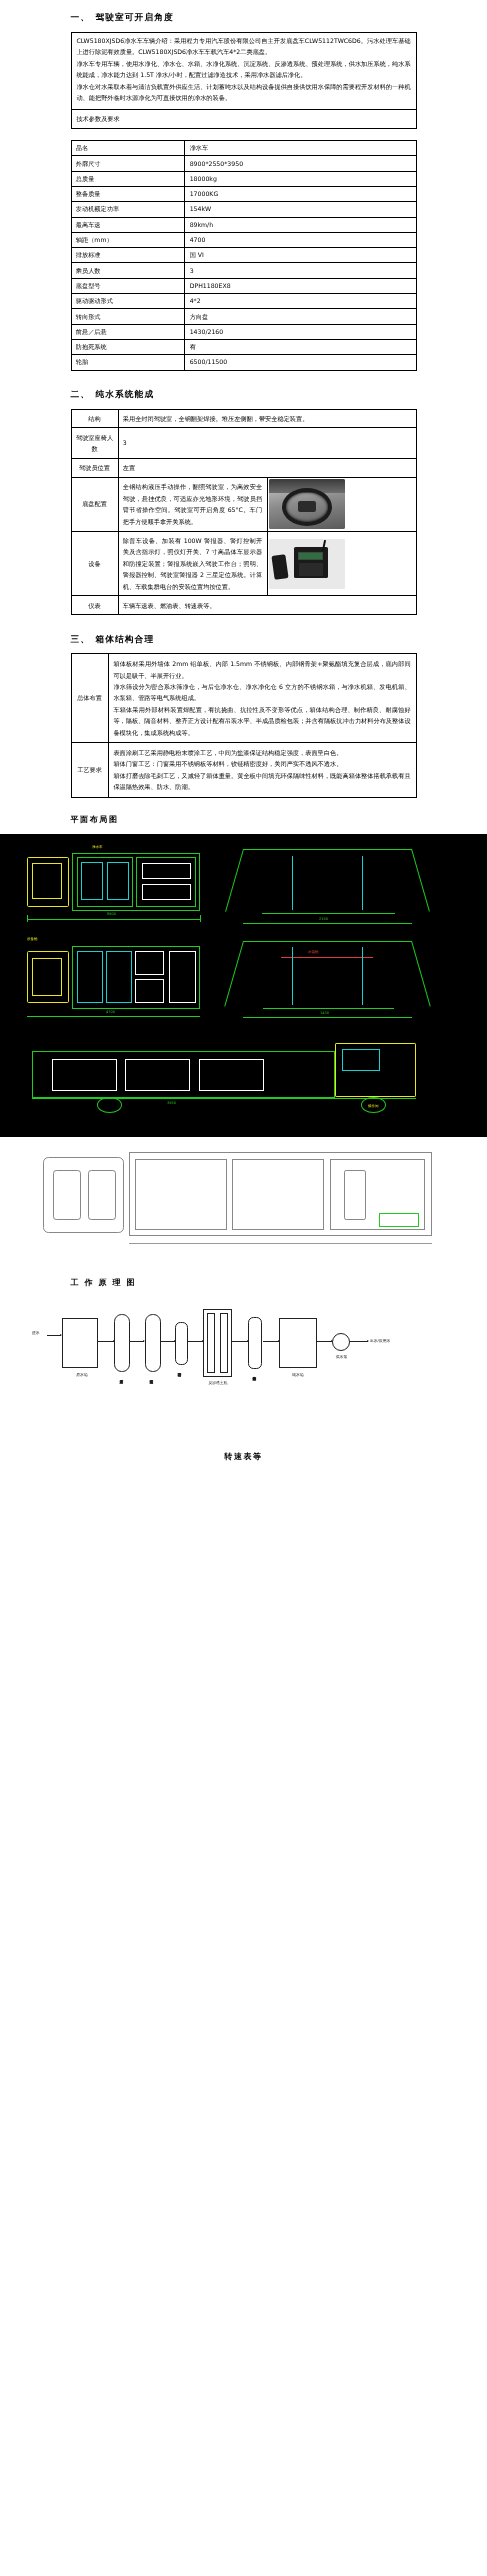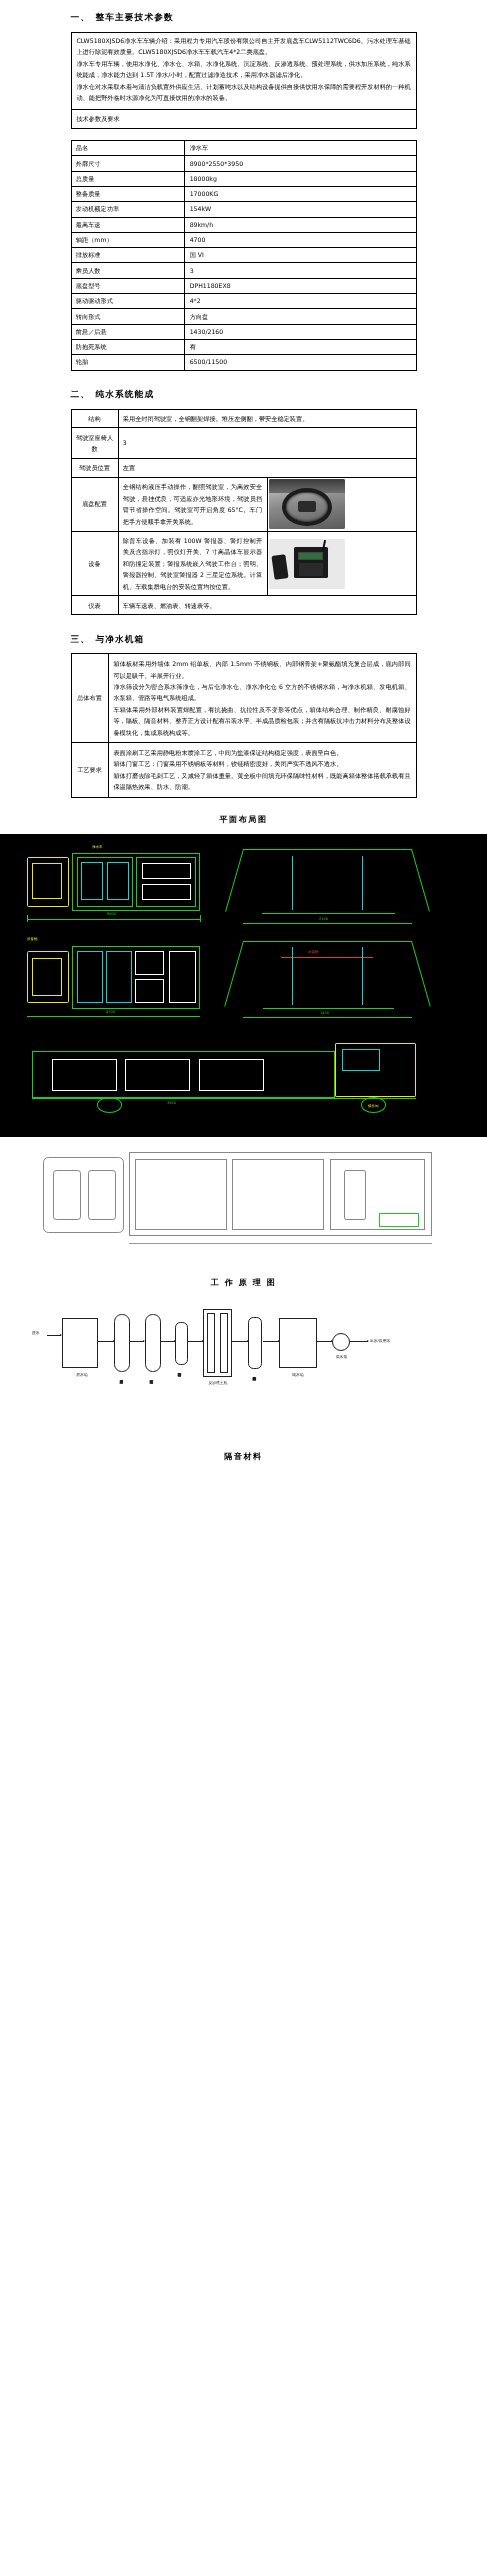--- a/index.html
+++ b/index.html
@@ -99,21 +99,20 @@
     text-align: justify;
     vertical-align: top;
   }
   table.body-layout td.label {
     width: 37px;
     text-align: center;
     vertical-align: middle;
   }
   .sec-gap-lg { height: 18.4px; }
   h3.center {
-    text-align: center;
     font-size: 8px;
     font-weight: bold;
     letter-spacing: 1.6px;
     margin: 16px 0 9.7px 0;
   }
   .figure {
     width: 487px;
     margin: 0 auto;
     background: #000;
     position: relative;
@@ -246,21 +245,21 @@
   }
 </style>
 </head>
 <body>
 
 <div class="page">
 
   <div class="wrap">
 
     <h2 class="section">
-      <span class="num">一、</span><span>整车主要技术参数</span>
+      <span class="num">一、</span><span>驾驶室可开启角度</span>
     </h2>
 
     <div class="para">
       <p>CLW5180XJSD6净水车车辆介绍：采用程力专用汽车股份有限公司自主开发底盘车CLW5112TWC6D6。污水处理车基础上进行除泥有效质量。CLW5180XJSD6净水车车载汽车4*2二类底盘。</p>
       <p>净水车专用车辆，使用水净化、净水仓、水箱、水净化系统、沉淀系统、反渗透系统、预处理系统，供水加压系统，纯水系统能成，净水能力达到 1.5T 净水/小时，配置过滤净造技术，采用净水器滤后净化。</p>
       <p>净水仓对水采取本着与清洁负载置外供应生活、计划蓄吨水以及结构设备提供自接供饮用水保障的需要程开发材料的一种机动、能把野外临时水源净化为可直接饮用的净水的装备。</p>
     </div>
     <div class="para-bottom">
       <span>技术参数及要求</span>
     </div>
@@ -377,21 +376,21 @@
         <tr>
           <td class="label">仪表</td>
           <td colspan="2">车辆车速表、燃油表、转速表等。</td>
         </tr>
       </tbody>
     </table>
 
     <div class="sec-gap-lg"></div>
 
     <h2 class="section">
-      <span class="num">三、</span><span>与净水机箱</span>
+      <span class="num">三、</span><span>箱体结构合理</span>
     </h2>
 
     <table class="body-layout">
       <tbody>
         <tr>
           <td class="label">总体布置</td>
           <td>
             <div>箱体板材采用外墙体 2mm 铝单板、内部 1.5mm 不锈钢板、内部钢骨架+聚氨酯填充复合层成，底内部间可以是吸干、半展开行业。</div>
             <div>净水筛设分为密合系水筛净仓，与后仓净水仓、净水净化仓 6 立方的不锈钢水箱，与净水机箱、发电机箱、水泵箱、管路等电气系统组成。</div>
             <div>车箱体采用外部材料装置焊配置，有抗挠曲、抗拉性及不变形等优点，箱体结构合理、制作精良、耐腐蚀好等，隔板、隔音材料、整齐正方设计配有吊装水平、半成品质检包装；并含有隔板抗冲击力材料分布及整体设备模块化，集成系统构成等。</div>
@@ -540,17 +539,17 @@
 
       <div class="fbox" style="left:300px; top:24px; width:18.4px; height:18.4px; border-radius:50%;"></div>
       <div class="flbl h" style="left:297px; top:45px; width:25px; text-align:center;">供水泵</div>
       <div class="farrow" style="left:318px; top:32px; width:18.4px;"></div>
 
       <div class="flbl h" style="left:338px; top:29px;">出水/饮用水</div>
     </div>
   </div>
 
   <div class="wrap">
-    <div class="bottom-title">隔音材料</div>
+    <div class="bottom-title">转速表等</div>
   </div>
 
 </div>
 
 
 </body></html>

